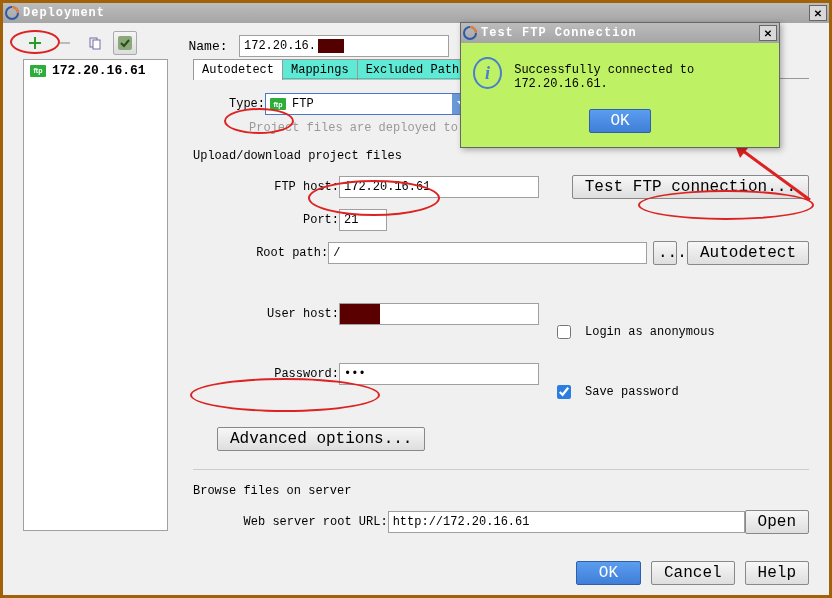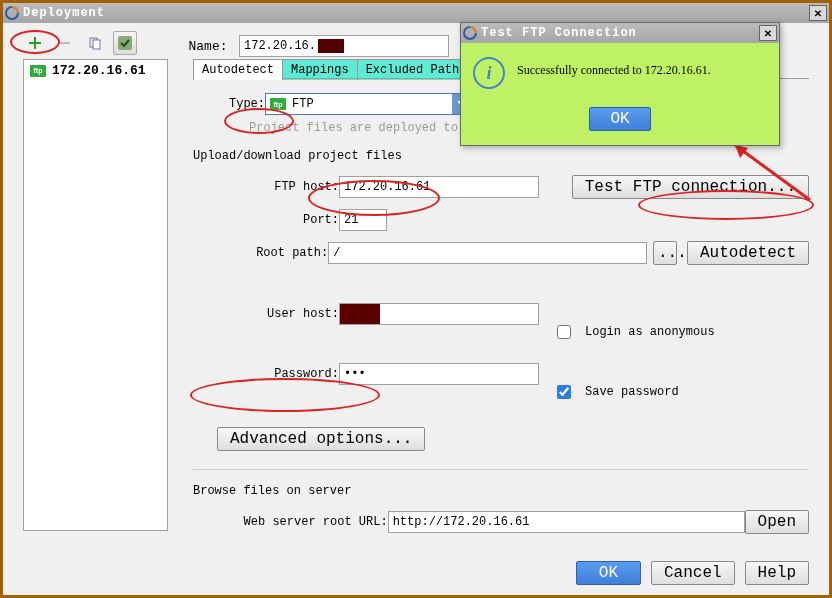--- a/index.html
+++ b/index.html
@@ -46,21 +46,21 @@
 .bottom-bar .btn.primary { background:linear-gradient(#5b9df0,#3f7fd8); color:#fff; border-color:#2e5fa8; padding:0 22px; }
 .ftp-icon { width:16px; height:12px; background:#2dae3a; border-radius:1px; display:inline-flex; align-items:center; justify-content:center; font-size:7px; color:#fff; font-family:Arial; font-weight:bold; }
 
 .anno-oval { position:absolute; border:2px solid #d22; border-radius:50%; pointer-events:none; }
 .anno-arrow { position:absolute; pointer-events:none; }
 
 .modal { position:absolute; top:22px; left:460px; width:320px; background:#bef264; border:1px solid #666; box-shadow:2px 2px 6px rgba(0,0,0,0.3); z-index:50; }
 .modal .titlebar { background:linear-gradient(#bcbcbc,#a5a5a5); }
 .modal-body { display:flex; padding:14px 12px 10px 12px; gap:12px; align-items:flex-start; }
 .info-icon { width:32px; height:32px; border-radius:50%; border:2px solid #4a7ecf; display:flex; align-items:center; justify-content:center; font-family:Georgia,serif; font-weight:bold; font-style:italic; font-size:18px; color:#4a7ecf; }
-.modal-msg { font-family:Liberation Serif, serif; font-size:12px; padding-top:6px; }
+.modal-msg { font-family:Liberation Mono, monospace; font-size:12px; padding-top:6px; }
 .modal-btns { display:flex; justify-content:center; padding:8px 0 14px 0; }
 .modal-btns .btn { background:linear-gradient(#5b9df0,#3f7fd8); color:#fff; border-color:#2e5fa8; padding:0 20px; }
 .user-field { width:200px; height:22px; border:1px solid #a0a0a0; background:#fff; display:flex; align-items:center; padding:0; }
 .user-field .redact { width:40px; height:20px; background:#5a0000; }
 </style>
 </head>
 <body>
 
 <div class="window">
   <div class="titlebar">

